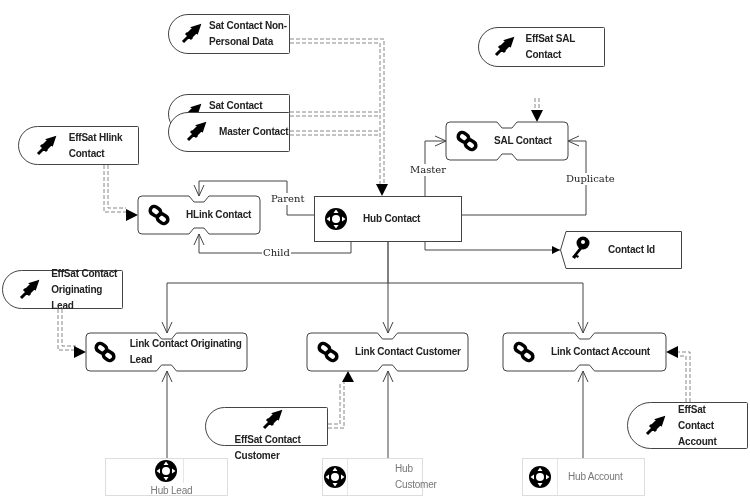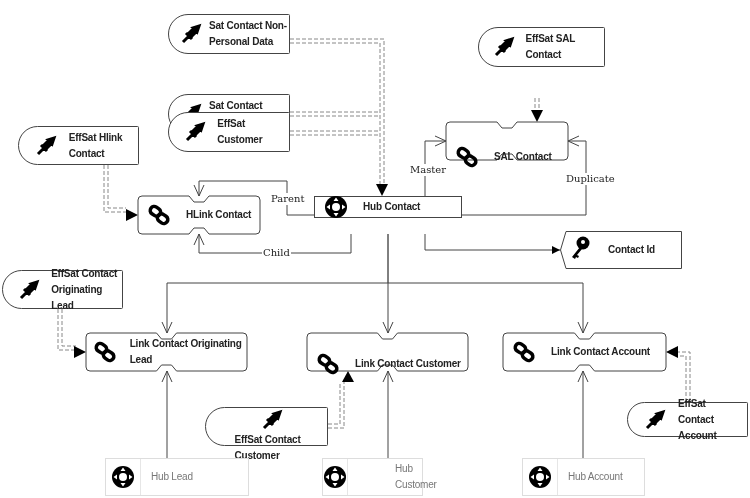--- a/index.html
+++ b/index.html
@@ -119,21 +119,21 @@
     </span>
   <span class="lbl">Sat Contact Personal Data</span>
 </div>
 
 <div class="node sat" style="left:168px;top:112px;width:122px;height:40px;">
   <span class="ico">
       <svg width="24" height="24" viewBox="0 0 24 24">
         <path d="M4 20 L10 14 M7 11 L13 17 M11 9 L15 13 M14 6 L20 4 L18 10 Z M9 12 L12 15 L16 11 L13 8 Z" stroke="#000" stroke-width="3" fill="#000"></path>
       </svg>
     </span>
-  <span class="lbl">EffSat Customer</span>
+  <span class="lbl">Master Contact</span>
 </div>
 <div class="node sat" style="left:478px;top:27px;width:127px;height:40px;">
   <span class="ico">
       <svg width="24" height="24" viewBox="0 0 24 24">
         <path d="M4 20 L10 14 M7 11 L13 17 M11 9 L15 13 M14 6 L20 4 L18 10 Z M9 12 L12 15 L16 11 L13 8 Z" stroke="#000" stroke-width="3" fill="#000"></path>
       </svg>
     </span>
   <span class="lbl">EffSat SAL Contact</span>
 </div>
 <div class="node sat" style="left:18px;top:126px;width:121px;height:39px;">
@@ -153,30 +153,30 @@
   <span class="lbl" style="width:75px">EffSat Contact Originating Lead</span>
 </div>
 <div class="node sat" style="left:205px;top:407px;width:123px;height:39px;flex-direction:column;">
   <span class="ico">
       <svg width="24" height="24" viewBox="0 0 24 24">
         <path d="M4 20 L10 14 M7 11 L13 17 M11 9 L15 13 M14 6 L20 4 L18 10 Z M9 12 L12 15 L16 11 L13 8 Z" stroke="#000" stroke-width="3" fill="#000"></path>
       </svg>
     </span>
   <span class="lbl" style="width:70px">EffSat Contact Customer</span>
 </div>
-<div class="node sat" style="left:627px;top:402px;width:121px;height:35px;align-items:center;">
+<div class="node sat" style="left:627px;top:402px;width:121px;height:47px;align-items:center;">
   <span class="ico">
       <svg width="24" height="24" viewBox="0 0 24 24">
         <path d="M4 20 L10 14 M7 11 L13 17 M11 9 L15 13 M14 6 L20 4 L18 10 Z M9 12 L12 15 L16 11 L13 8 Z" stroke="#000" stroke-width="3" fill="#000"></path>
       </svg>
     </span>
   <span class="lbl" style="width:60px">EffSat Contact Account</span>
 </div>
 
-<div class="node link" style="left:446px;top:138px;width:122px;height:38px;">
+<div class="node link" style="left:446px;top:122px;width:122px;height:38px;">
   <span class="ico">
       <svg width="22" height="22" viewBox="0 0 22 22">
         <g fill="none" stroke="#000" stroke-width="3.5">
           <rect x="2" y="3" width="11" height="8" rx="4" transform="rotate(35 7 7)"></rect>
           <rect x="9" y="11" width="11" height="8" rx="4" transform="rotate(35 15 15)"></rect>
         </g>
       </svg>
     </span>
   <span class="lbl" style="margin-left:12px">SAL Contact</span>
 </div>
@@ -195,21 +195,21 @@
   <span class="ico">
       <svg width="22" height="22" viewBox="0 0 22 22">
         <g fill="none" stroke="#000" stroke-width="3.5">
           <rect x="2" y="3" width="11" height="8" rx="4" transform="rotate(35 7 7)"></rect>
           <rect x="9" y="11" width="11" height="8" rx="4" transform="rotate(35 15 15)"></rect>
         </g>
       </svg>
     </span>
   <span class="lbl" style="margin-left:12px">Link Contact Originating Lead</span>
 </div>
-<div class="node link" style="left:307px;top:333px;width:161px;height:38px;margin-top:12px;">
+<div class="node link" style="left:307px;top:333px;width:161px;height:38px;">
   <span class="ico">
       <svg width="22" height="22" viewBox="0 0 22 22">
         <g fill="none" stroke="#000" stroke-width="3.5">
           <rect x="2" y="3" width="11" height="8" rx="4" transform="rotate(35 7 7)"></rect>
           <rect x="9" y="11" width="11" height="8" rx="4" transform="rotate(35 15 15)"></rect>
         </g>
       </svg>
     </span>
   <span class="lbl" style="margin-left:12px">Link Contact Customer</span>
 </div>
@@ -218,21 +218,21 @@
       <svg width="22" height="22" viewBox="0 0 22 22">
         <g fill="none" stroke="#000" stroke-width="3.5">
           <rect x="2" y="3" width="11" height="8" rx="4" transform="rotate(35 7 7)"></rect>
           <rect x="9" y="11" width="11" height="8" rx="4" transform="rotate(35 15 15)"></rect>
         </g>
       </svg>
     </span>
   <span class="lbl" style="margin-left:12px">Link Contact Account</span>
 </div>
 
-<div class="node hub" style="left:314px;top:196px;width:148px;height:22px;">
+<div class="node hub" style="left:314px;top:196px;width:148px;height:46px;">
   <span class="ico">
       <svg width="24" height="24" viewBox="0 0 24 24">
         <circle cx="12" cy="12" r="11" fill="#000"></circle>
         <circle cx="12" cy="12" r="4" fill="#fff"></circle>
         <path d="M12 2.5 L14.5 6 H9.5 Z M12 21.5 L14.5 18 H9.5 Z M2.5 12 L6 9.5 V14.5 Z M21.5 12 L18 9.5 V14.5 Z" fill="#fff"></path>
       </svg>
     </span>
   <span class="lbl">Hub Contact</span>
 </div>
 
@@ -241,21 +241,21 @@
       <path d="M6,0.5 H121.5 V37.5 H6 L0.5,19 Z" fill="#fff" stroke="#444"></path>
     </svg>
   <span class="ico" style="position:relative;margin-left:8px;width:24px;"><svg width="24" height="26" viewBox="0 0 24 26">
         <circle cx="15" cy="8" r="6.5" fill="#000"></circle>
         <circle cx="15" cy="7" r="2" fill="#fff"></circle>
         <path d="M12 12 L4 22 L7 24 L8 22 L10 23 L11 21 L9 20 L14 14 Z" fill="#000"></path>
       </svg></span>
   <span class="lbl" style="position:relative;margin-left:16px">Contact Id</span>
 </div>
 
-<div class="node hubref" style="left:105px;top:458px;width:144px;height:38px;">
+<div class="node hubref" style="left:105px;top:458px;width:123px;height:38px;flex-direction:column;">
   <span class="ico">
       <svg width="24" height="24" viewBox="0 0 24 24">
         <circle cx="12" cy="12" r="11" fill="#000"></circle>
         <circle cx="12" cy="12" r="4" fill="#fff"></circle>
         <path d="M12 2.5 L14.5 6 H9.5 Z M12 21.5 L14.5 18 H9.5 Z M2.5 12 L6 9.5 V14.5 Z M21.5 12 L18 9.5 V14.5 Z" fill="#fff"></path>
       </svg>
     </span>
   <span class="lbl">Hub Lead</span>
 </div>
 <div class="node hubref" style="left:322px;top:458px;width:101px;height:38px;gap:37px;">

